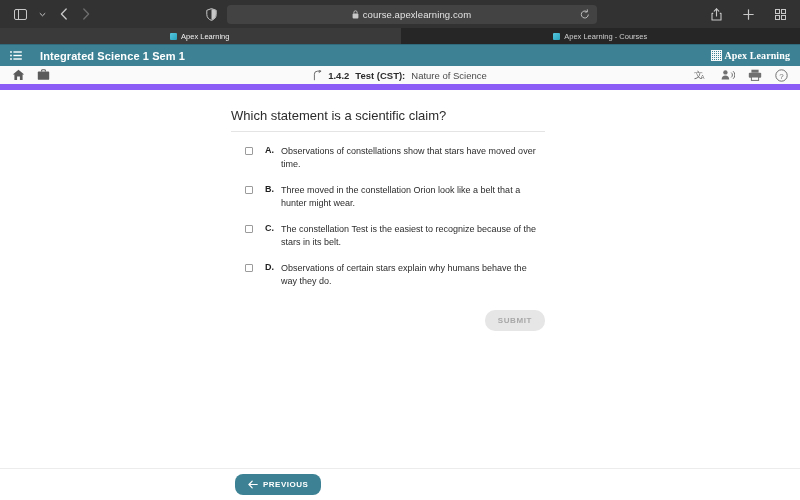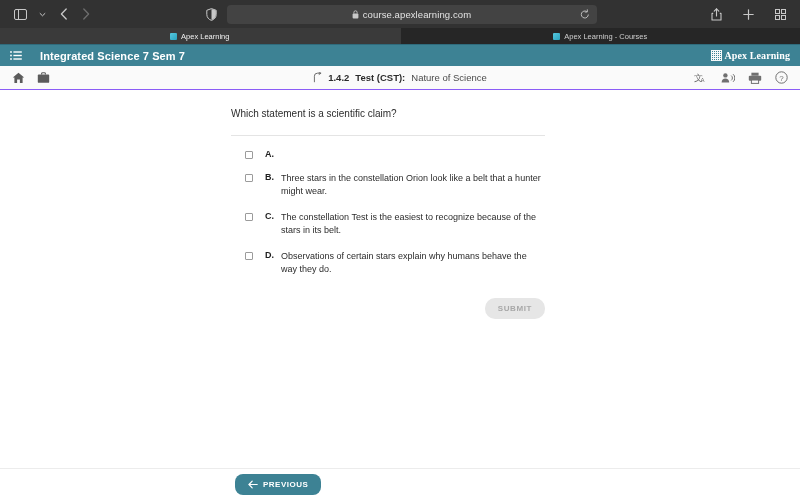--- a/index.html
+++ b/index.html
@@ -124,21 +124,21 @@
     font-size: 10px;
     font-weight: bold;
     font-family: "Liberation Serif", serif;
     letter-spacing: 0.1px;
   }
 
   
   .sub-toolbar {
     height: 24px;
     background: #fafafa;
-    border-bottom: 1px solid #8b5cf6;
+    border-bottom: 6px solid #8b5cf6;
     display: flex;
     align-items: center;
     padding: 0 12px;
     position: relative;
   }
   .sub-left { display: flex; align-items: center; gap: 12px; }
   .sub-icon { color: #5b5b5b; display: flex; align-items: center; }
   .breadcrumb {
     position: absolute;
     left: 50%;
@@ -172,23 +172,23 @@
     margin: 0 auto;
     margin-left: 231px;
   }
   .question-counter {
     font-size: 10.5px;
     font-weight: bold;
     color: #1e1e1e;
     margin-bottom: 11px;
   }
   .question-prompt {
-    font-size: 10px;
+    font-size: 13px;
     color: #2c2c2c;
-    margin-bottom: 16px;
+    margin-bottom: 8px;
   }
   .divider {
     height: 1px;
     background: #e4e4e4;
     width: 314px;
     margin-bottom: 13px;
   }
 
   .options { display: flex; flex-direction: column; gap: 13px; }
   .option {
@@ -358,21 +358,21 @@
   <span class="hamburger">
     <svg width="12" height="9" viewBox="0 0 12 9">
       <circle cx="1" cy="1" r="0.9" fill="currentColor"></circle>
         <rect x="3.4" y="0.3" width="8.4" height="1.4" fill="currentColor"></rect>
       <circle cx="1" cy="4.5" r="0.9" fill="currentColor"></circle>
         <rect x="3.4" y="3.8" width="8.4" height="1.4" fill="currentColor"></rect>
       <circle cx="1" cy="8" r="0.9" fill="currentColor"></circle>
         <rect x="3.4" y="7.3" width="8.4" height="1.4" fill="currentColor"></rect>
     </svg>
   </span>
-  <span class="course-title">Integrated Science 7 Sem 7</span>
+  <span class="course-title">Integrated Science 1 Sem 1</span>
   <span class="brand">
     <span class="brand-mark"></span>
     <span class="brand-text">Apex Learning</span>
   </span>
 </div>
 
 <div class="sub-toolbar">
   <div class="sub-left">
     <span class="sub-icon">
       <svg width="13" height="12" viewBox="0 0 13 12">
@@ -432,25 +432,26 @@
 
 <div class="content">
   <div class="question-block">
     <div class="question-prompt">Which statement is a scientific claim?</div>
     <div class="divider"></div>
 
     <div class="options">
       <div class="option">
         <span class="opt-checkbox"></span>
         <span class="opt-letter">A.</span>
+        <span class="opt-text">Observations of constellations show that stars have moved over time.</span>
       </div>
       <div class="option">
         <span class="opt-checkbox"></span>
         <span class="opt-letter">B.</span>
-        <span class="opt-text">Three stars in the constellation Orion look like a belt that a hunter might wear.</span>
+        <span class="opt-text">Three moved in the constellation Orion look like a belt that a hunter might wear.</span>
       </div>
       <div class="option">
         <span class="opt-checkbox"></span>
         <span class="opt-letter">C.</span>
         <span class="opt-text">The constellation Test is the easiest to recognize because of the stars in its belt.</span>
       </div>
       <div class="option">
         <span class="opt-checkbox"></span>
         <span class="opt-letter">D.</span>
         <span class="opt-text">Observations of certain stars explain why humans behave the way they do.</span>

